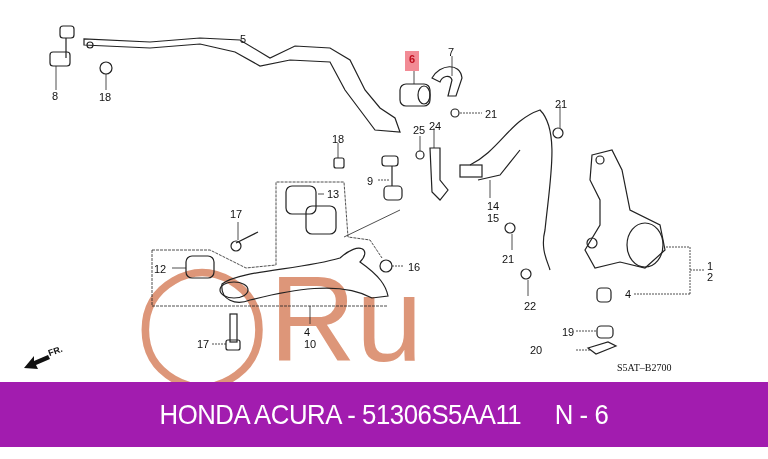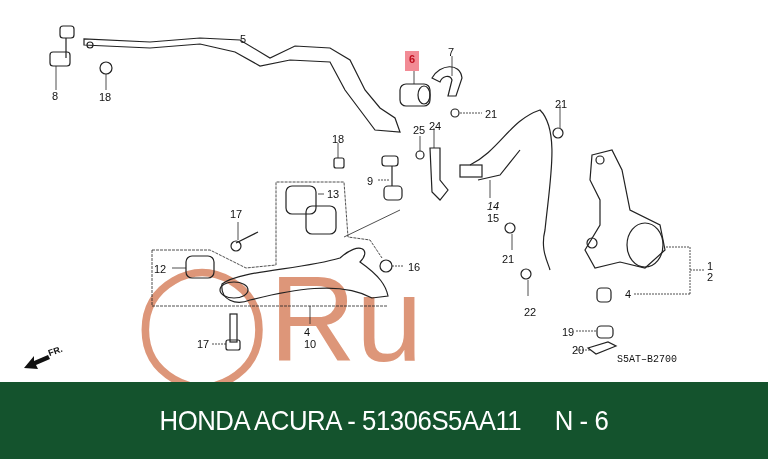--- a/index.html
+++ b/index.html
@@ -3,21 +3,21 @@
 <meta charset="utf-8">
 <style>
   html, body { margin:0; padding:0; }
   body { width:768px; height:459px; overflow:hidden; background:#ffffff; font-family:"Liberation Sans", sans-serif; position:relative; }
   #diagram { position:absolute; left:0; top:0; width:768px; height:382px; background:#ffffff; }
   #diagram svg { position:absolute; left:0; top:0; }
   .lbl { position:absolute; font-family:"Liberation Sans", sans-serif; font-size:11px; color:#111; line-height:12px; }
   .hl { background:#f28b95; color:#c01020; font-weight:bold; padding:2px 4px 6px 4px; font-size:11px; }
   .code { position:absolute; font-family:"Liberation Serif", serif; font-size:10px; color:#111; }
   .fr { position:absolute; font-family:"Liberation Sans", sans-serif; font-weight:bold; font-size:9px; color:#111; transform:rotate(-20deg); }
-  #footer { position:absolute; left:0; top:382px; width:768px; height:77px; background:#14532d; display:flex; align-items:center; justify-content:center; }
+  #footer { position:absolute; left:0; top:382px; width:768px; height:65px; background:#a21caf; display:flex; align-items:center; justify-content:center; }
   #footer-text { color:#ffffff; font-family:"Liberation Sans", sans-serif; font-size:28px; letter-spacing:-0.5px; white-space:pre; transform:scaleX(0.92); }
   .wm { position:absolute; color:#c2410c; font-family:"Liberation Sans", sans-serif; font-size:120px; font-weight:normal; opacity:0.55; }
 </style>
 </head>
 <body>
 
 <div id="diagram">
 
   <div class="wm" style="left:135px;top:250px;">◯Ru</div>
 
@@ -127,35 +127,35 @@
   <span class="lbl" style="left:99px;top:91px;">18</span>
   <span class="lbl hl" style="left:405px;top:51px;">6</span>
   <span class="lbl" style="left:448px;top:46px;">7</span>
   <span class="lbl" style="left:485px;top:108px;">21</span>
   <span class="lbl" style="left:555px;top:98px;">21</span>
   <span class="lbl" style="left:413px;top:124px;">25</span>
   <span class="lbl" style="left:429px;top:120px;">24</span>
   <span class="lbl" style="left:332px;top:133px;">18</span>
   <span class="lbl" style="left:367px;top:175px;">9</span>
   <span class="lbl" style="left:327px;top:188px;">13</span>
-  <span class="lbl" style="left:487px;top:200px;font-style:italic;">14</span>
+  <span class="lbl" style="left:487px;top:200px;">14</span>
   <span class="lbl" style="left:487px;top:212px;">15</span>
   <span class="lbl" style="left:230px;top:208px;">17</span>
   <span class="lbl" style="left:502px;top:253px;">21</span>
   <span class="lbl" style="left:154px;top:263px;">12</span>
   <span class="lbl" style="left:408px;top:261px;">16</span>
   <span class="lbl" style="left:707px;top:260px;">1</span>
   <span class="lbl" style="left:707px;top:271px;">2</span>
   <span class="lbl" style="left:625px;top:288px;">4</span>
-  <span class="lbl" style="left:524px;top:300px;margin-top:6px;">22</span>
+  <span class="lbl" style="left:524px;top:300px;">22</span>
   <span class="lbl" style="left:304px;top:326px;">4</span>
   <span class="lbl" style="left:304px;top:338px;">10</span>
   <span class="lbl" style="left:197px;top:338px;">17</span>
   <span class="lbl" style="left:562px;top:326px;">19</span>
-  <span class="lbl" style="left:572px;top:344px;">20</span>
+  <span class="lbl" style="left:530px;top:344px;">20</span>
 
   <span class="fr" style="left:48px;top:346px;">FR.</span>
-  <span class="code" style="left:617px;top:354px;font-family:Liberation Mono, monospace;">S5AT–B2700</span>
+  <span class="code" style="left:617px;top:362px;">S5AT–B2700</span>
 </div>
 
 <div id="footer">
   <span id="footer-text">HONDA ACURA - 51306S5AA11     N - 6</span>
 </div>
 
 </body></html>

